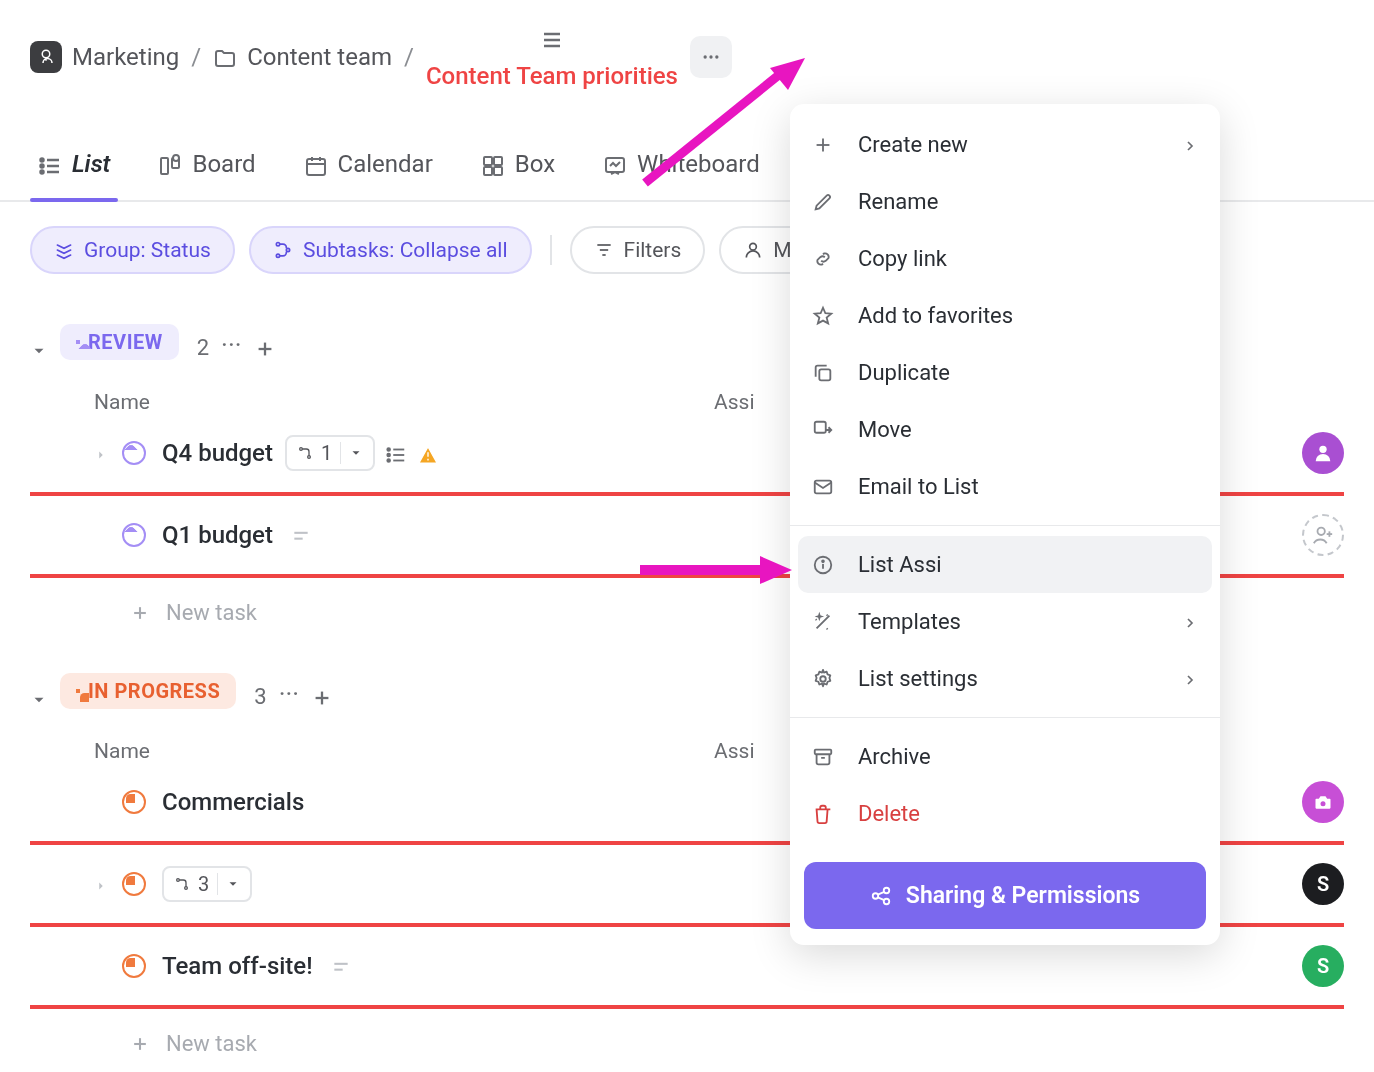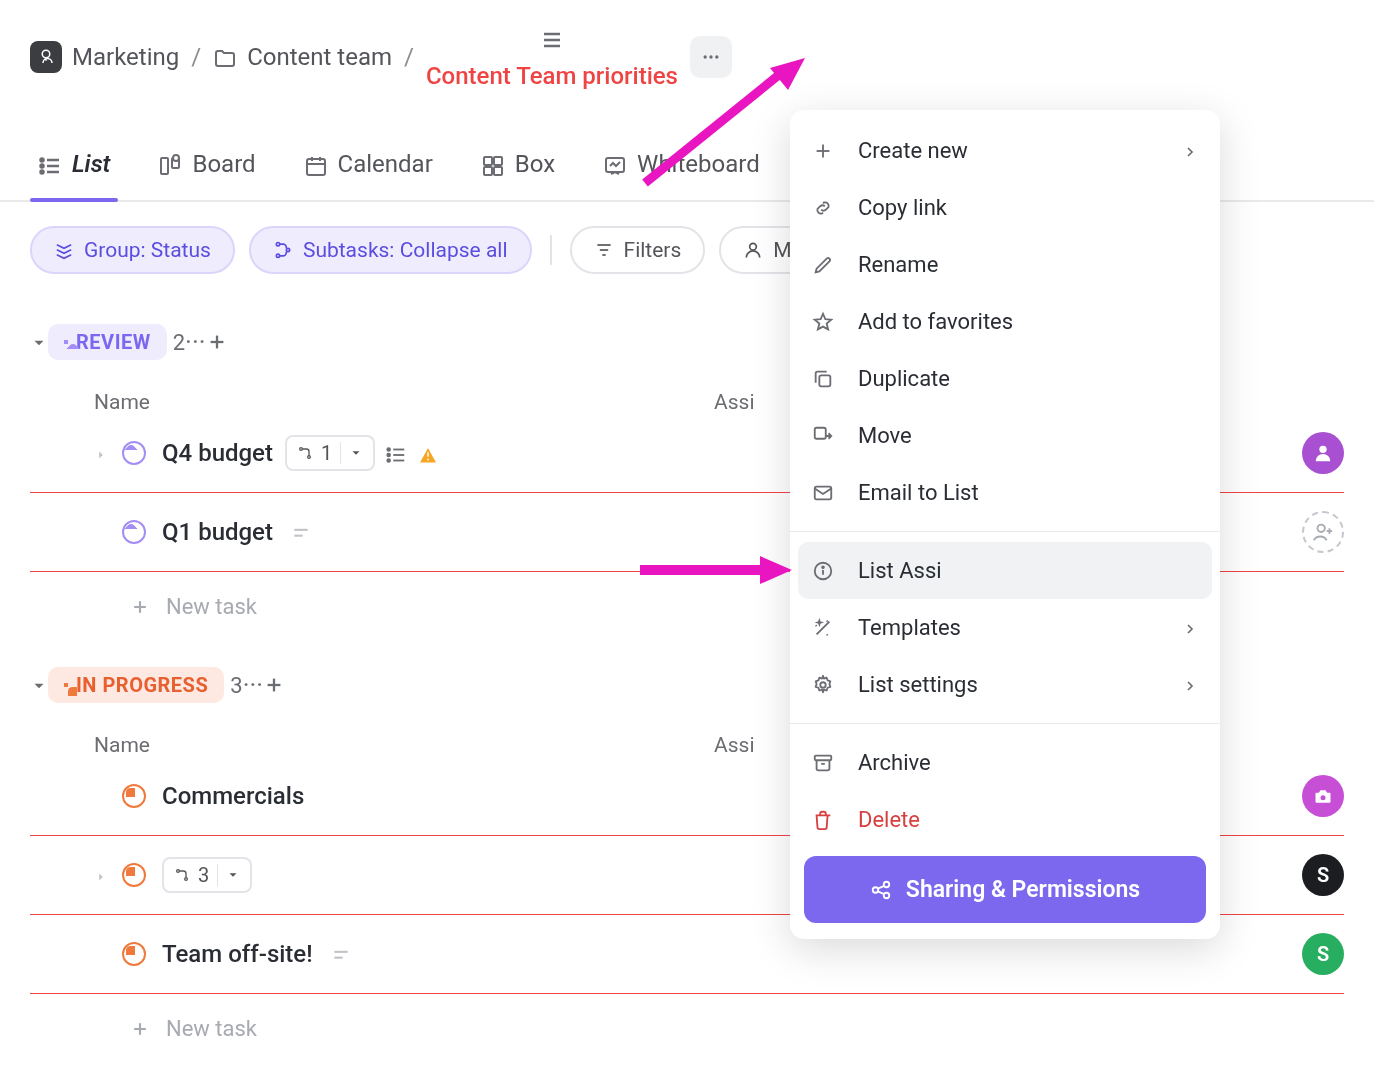--- a/index.html
+++ b/index.html
@@ -22,36 +22,36 @@
 .tab .icn { color: #6b6d72; }
 
 
 .pill-row { display: flex; align-items: center; gap: 14px; padding: 24px 30px; }
 .pill { display: flex; align-items: center; gap: 10px; border: 2px solid #d9d5fb; background: #efedfd; color: #5b4de0; border-radius: 999px; padding: 10px 22px; font-size: 21px; cursor: pointer; }
 .pill.neutral { background: #fff; border-color: #e2e4e7; color: #54555a; }
 .pill-row .divider { width: 2px; height: 30px; background: #e2e4e7; margin: 0 4px; }
 
 
 .group { padding: 8px 30px 0; }
-.group-header { display: flex; align-items: center; padding: 18px 0; }
+.group-header { display: flex; align-items: flex-end; gap: 12px; padding: 18px 0; }
 .group-header .chev { color: #6b6d72; cursor: pointer; }
 .status-pill { display: flex; align-items: center; gap: 8px; padding: 6px 16px; border-radius: 10px; font-weight: 700; font-size: 20px; letter-spacing: 0.5px; }
 .status-pill.review { background: #efedfd; color: #7b68ee; }
 .status-pill.inprogress { background: #fde9e1; color: #e86030; }
 .group-header .count { color: #6b6d72; font-size: 22px; margin-left: 6px; }
 .group-header .dots { color: #6b6d72; font-size: 26px; cursor: pointer; }
 .group-header .plus { color: #6b6d72; cursor: pointer; }
 
 
 .cols { display: flex; padding: 12px 0 0 64px; color: #6b6d72; font-size: 21px; }
 .cols .col-name { flex: 0 0 620px; }
 .cols .col-assignee { }
 
 
-.task-row { display: flex; align-items: center; padding: 18px 0 18px 64px; border-bottom: 1px solid #ef4444; font-size: 24px; }
+.task-row { display: flex; align-items: center; padding: 18px 0 18px 64px; border-bottom: 4px solid #ef4444; font-size: 24px; }
 .task-row .expand { width: 28px; color: #bfc2c7; cursor: pointer; }
 .task-row .status-dot { width: 24px; height: 24px; border-radius: 50%; margin-right: 16px; display: flex; align-items: center; justify-content: center; }
 .status-dot.review { border: 2.5px solid #a48ef5; position: relative; }
 .status-dot.review::before { content: ""; position: absolute; width: 10px; height: 10px; border-radius: 50% 0 0 0; background: #a48ef5; top: 2px; left: 2px; transform: rotate(45deg); clip-path: polygon(0 0, 100% 0, 0 100%); }
 .status-dot.inprogress { border: 2.5px solid #f07a3e; position: relative; }
 .status-dot.inprogress::before { content: ""; position: absolute; width: 9px; height: 9px; background: #f07a3e; top: 2px; left: 2px; border-radius: 50% 0 0 0; }
 .task-row .tname { flex: 0 0 auto; font-weight: 500; margin-right: 12px; }
 .subtask-badge { display: inline-flex; align-items: center; gap: 8px; border: 2px solid #e2e4e7; border-radius: 8px; padding: 4px 10px; font-size: 20px; color: #54555a; margin-right: 10px; }
 .subtask-badge .sep { width: 1px; height: 22px; background: #e2e4e7; }
 .task-row .warn { color: #f5a623; }
@@ -61,29 +61,29 @@
 .avatar { width: 42px; height: 42px; border-radius: 50%; display: flex; align-items: center; justify-content: center; color: #fff; font-weight: 600; font-size: 20px; }
 .avatar.purple { background: #a94fd2; }
 .avatar.camera { background: #c74fd6; }
 .avatar.black { background: #1c1d20; }
 .avatar.green { background: #27ae60; }
 .avatar.assign { border: 2px dashed #c4c7cc; color: #a7aab0; background: #fff; }
 
 .new-task-row { display: flex; align-items: center; gap: 16px; padding: 22px 0 22px 100px; color: #a7aab0; font-size: 22px; cursor: pointer; }
 
 
-.menu { position: absolute; top: 110px; left: 790px; width: 430px; background: #fff; border-radius: 14px; box-shadow: 0 10px 40px rgba(0,0,0,0.15); padding: 12px 0; z-index: 10; }
+.menu { position: absolute; top: 104px; left: 790px; width: 430px; background: #fff; border-radius: 14px; box-shadow: 0 10px 40px rgba(0,0,0,0.15); padding: 12px 0; z-index: 10; }
 .menu-item { display: flex; align-items: center; gap: 20px; padding: 16px 22px; font-size: 22px; color: #2a2e34; cursor: pointer; }
 .menu-item .icn { width: 26px; color: #6b6d72; display: flex; }
 .menu-item.highlight { background: #f1f2f4; border-radius: 10px; margin: 0 8px; padding: 16px 14px; }
 .menu-item.danger { color: #d84040; }
 .menu-item.danger .icn { color: #d84040; }
 .menu-item .chev-right { margin-left: auto; color: #6b6d72; }
 .menu-div { height: 1px; background: #e8e9eb; margin: 10px 0; }
-.menu-btn { margin: 8px 14px 4px; background: #7b68ee; color: #fff; padding: 20px; border-radius: 12px; display: flex; align-items: center; justify-content: center; gap: 14px; font-size: 23px; font-weight: 600; cursor: pointer; }
+.menu-btn { margin: 20px 14px 4px; background: #7b68ee; color: #fff; padding: 20px; border-radius: 12px; display: flex; align-items: center; justify-content: center; gap: 14px; font-size: 23px; font-weight: 600; cursor: pointer; }
 
 
 .arrow1 { position: absolute; top: 58px; left: 640px; width: 165px; height: 130px; pointer-events: none; z-index: 20; }
 .arrow2 { position: absolute; top: 550px; left: 640px; width: 152px; height: 40px; pointer-events: none; z-index: 20; }
 
 svg { display: inline-block; vertical-align: middle; }
 </style>
 </head>
 <body>
 
@@ -380,32 +380,32 @@
         </svg>
       </span>
     <span>Create new</span>
     <span class="chev-right"><svg width="16" height="16" viewBox="0 0 24 24" fill="none" stroke="currentColor" stroke-width="2.5">
           <path d="M9 6l6 6-6 6"></path>
         </svg></span>
   </div>
   <div class="menu-item">
     <span class="icn">
         <svg width="22" height="22" viewBox="0 0 24 24" fill="none" stroke="currentColor" stroke-width="2">
+          <path d="M4 20l4-1 11-11a2 2 0 00-3-3L5 16l-1 4z"></path>
+        </svg>
+      </span>
+    <span>Rename</span>
+  </div>
+  <div class="menu-item">
+    <span class="icn">
+        <svg width="22" height="22" viewBox="0 0 24 24" fill="none" stroke="currentColor" stroke-width="2">
           <path d="M10 14a4 4 0 005 0l3-3a4 4 0 00-5-5l-1 1M14 10a4 4 0 00-5 0l-3 3a4 4 0 005 5l1-1"></path>
         </svg>
       </span>
     <span>Copy link</span>
-  </div>
-  <div class="menu-item">
-    <span class="icn">
-        <svg width="22" height="22" viewBox="0 0 24 24" fill="none" stroke="currentColor" stroke-width="2">
-          <path d="M4 20l4-1 11-11a2 2 0 00-3-3L5 16l-1 4z"></path>
-        </svg>
-      </span>
-    <span>Rename</span>
   </div>
   <div class="menu-item">
     <span class="icn">
         <svg width="22" height="22" viewBox="0 0 24 24" fill="none" stroke="currentColor" stroke-width="2">
           <path d="M12 3l2.6 6 6.4.5-5 4.3 1.6 6.2L12 17l-5.6 3 1.6-6.2-5-4.3 6.4-.5L12 3z"></path>
         </svg>
       </span>
     <span>Add to favorites</span>
   </div>
   <div class="menu-item">

